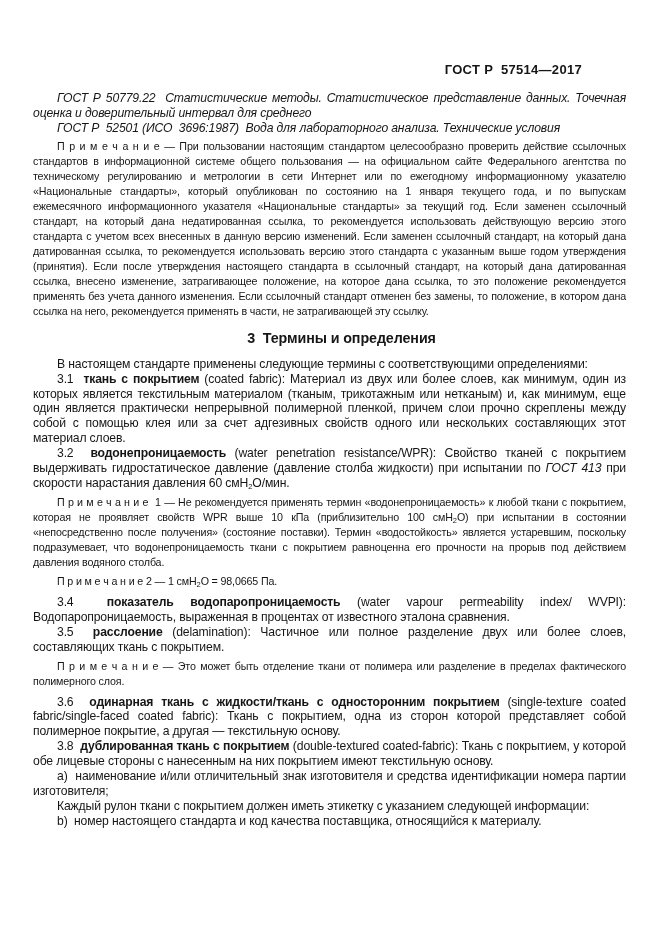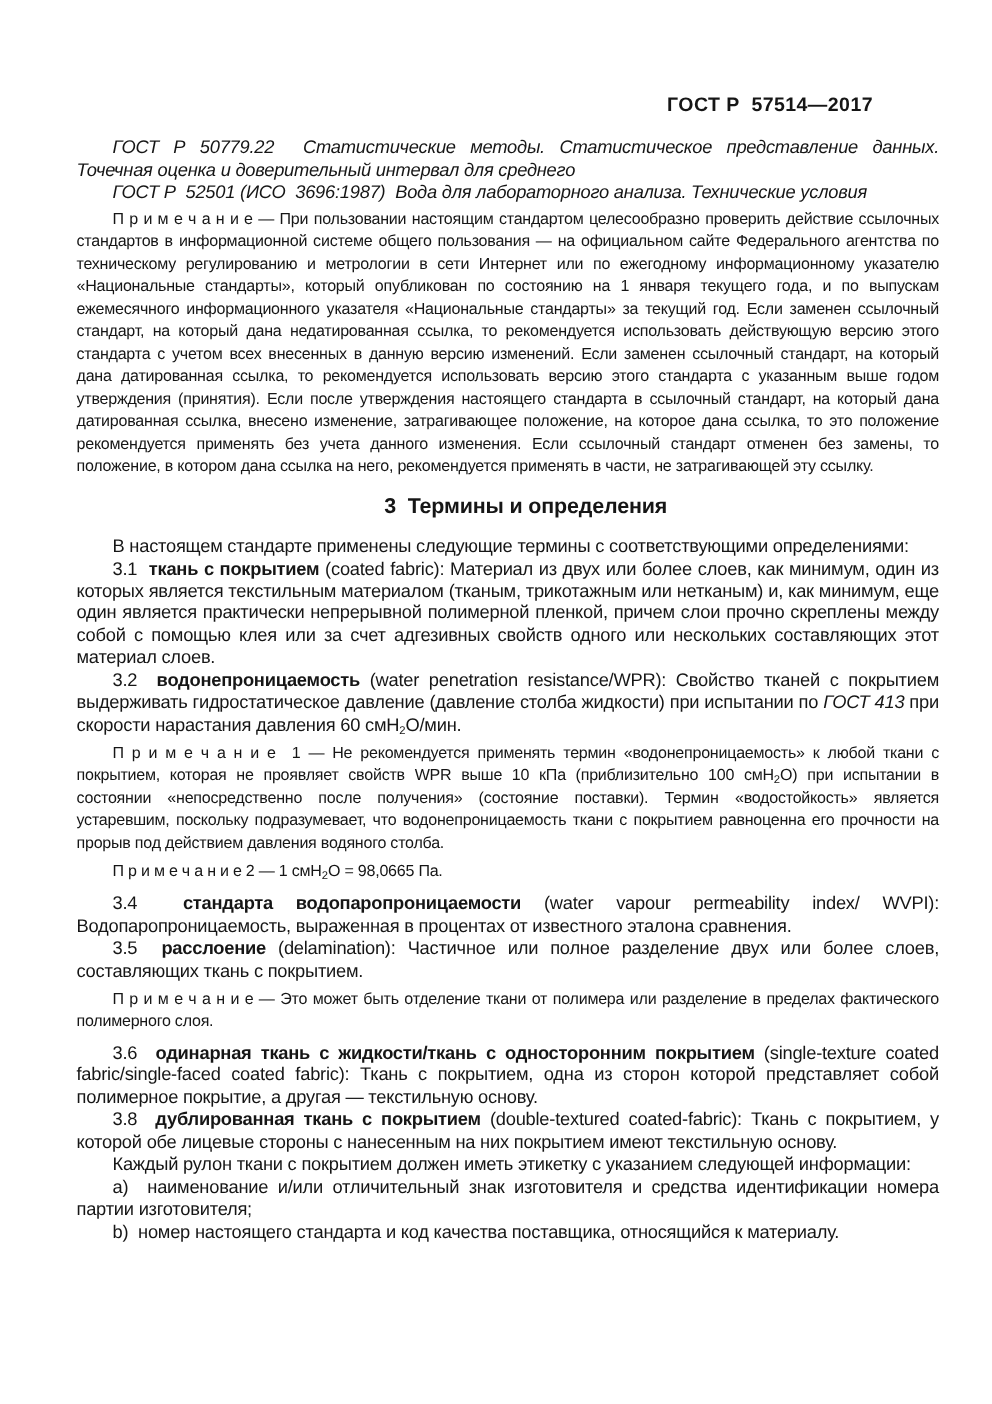--- a/index.html
+++ b/index.html
@@ -1,21 +1,21 @@
 <!DOCTYPE html>
 <html lang="ru"><head>
 <meta charset="utf-8">
 <style>
   html, body { margin:0; padding:0; background:#ffffff; }
   .page {
     position:relative;
     width:661px; height:936px;
     background:#ffffff;
     box-sizing:border-box;
-    padding:63px 35px 0 51px;
+    padding:63px 35px 0 33px;
     font-family:"Liberation Sans","DejaVu Sans",sans-serif;
     color:#161616;
     overflow:hidden;
     -webkit-font-smoothing:antialiased;
   }
   .running-head {
     position:absolute; top:62px; right:79px;
     font-size:13px; font-weight:700; letter-spacing:0.3px;
     white-space:nowrap;
   }
@@ -58,25 +58,25 @@
 
     <p class="note intro-note after-note">П р и м е ч а н и е — При пользовании настоящим стандартом целесообразно проверить действие ссылочных стандартов в информационной системе общего пользования — на официальном сайте Федерального агентства по техническому регулированию и метрологии в сети Интернет или по ежегодному информационному указателю «Национальные стандарты», который опубликован по состоянию на 1 января текущего года, и по выпускам ежемесячного информационного указателя «Национальные стандарты» за текущий год. Если заменен ссылочный стандарт, на который дана недатированная ссылка, то рекомендуется использовать действующую версию этого стандарта с учетом всех внесенных в данную версию изменений. Если заменен ссылочный стандарт, на который дана датированная ссылка, то рекомендуется использовать версию этого стандарта с указанным выше годом утверждения (принятия). Если после утверждения настоящего стандарта в ссылочный стандарт, на который дана датированная ссылка, внесено изменение, затрагивающее положение, на которое дана ссылка, то это положение рекомендуется применять без учета данного изменения. Если ссылочный стандарт отменен без замены, то положение, в котором дана ссылка на него, рекомендуется применять в части, не затрагивающей эту ссылку.</p>
 
     <h2>3&nbsp; Термины и определения</h2>
 
     <p>В настоящем стандарте применены следующие термины с соответствующими определениями:</p>
     <p><span>3.1&nbsp; </span><span class="seg-b">ткань с покрытием</span><span> (coated fabric): Материал из двух или более слоев, как минимум, один из которых является текстильным материалом (тканым, трикотажным или нетканым) и, как минимум, еще один является практически непрерывной полимерной пленкой, причем слои прочно скреплены между собой с помощью клея или за счет адгезивных свойств одного или нескольких составляющих этот материал слоев.</span></p>
     <p><span>3.2&nbsp; </span><span class="seg-b">водонепроницаемость</span><span> (water penetration resistance/WPR): Свойство тканей с покрытием выдерживать гидростатическое давление (давление столба жидкости) при испытании по </span><span class="seg-i">ГОСТ 413</span><span> при скорости нарастания давления 60 смН</span><sub>2</sub><span>О/мин.</span></p>
     <p class="note term-note"><span>П р и м е ч а н и е&nbsp; 1 — Не рекомендуется применять термин «водонепроницаемость» к любой ткани с покрытием, которая не проявляет свойств WPR выше 10 кПа (приблизительно 100 смН</span><sub>2</sub><span>О) при испытании в состоянии «непосредственно после получения» (состояние поставки). Термин «водостойкость» является устаревшим, поскольку подразумевает, что водонепроницаемость ткани с покрытием равноценна его прочности на прорыв под действием давления водяного столба.</span></p>
     <p class="note after-note"><span>П р и м е ч а н и е 2 — 1 смН</span><sub>2</sub><span>О = 98,0665 Па.</span></p>
-    <p><span>3.4&nbsp; </span><span class="seg-b">стандарта водопаропроницаемости</span><span> (water vapour permeability index/ WVPI): Водопаропроницаемость, выраженная в процентах от известного эталона сравнения.</span></p>
+    <p><span>3.4&nbsp; </span><span class="seg-b">показатель водопаропроницаемость</span><span> (water vapour permeability index/ WVPI): Водопаропроницаемость, выраженная в процентах от известного эталона сравнения.</span></p>
     <p><span>3.5&nbsp; </span><span class="seg-b">расслоение</span><span> (delamination): Частичное или полное разделение двух или более слоев, составляющих ткань с покрытием.</span></p>
     <p class="note term-note after-note"><span>П р и м е ч а н и е — Это может быть отделение ткани от полимера или разделение в пределах фактического полимерного слоя.</span></p>
     <p><span>3.6&nbsp; </span><span class="seg-b">одинарная ткань с жидкости/ткань с односторонним покрытием</span><span> (single-texture coated fabric/single-faced coated fabric): Ткань с покрытием, одна из сторон которой представляет собой полимерное покрытие, а другая — текстильную основу.</span></p>
     <p><span>3.8&nbsp; </span><span class="seg-b">дублированная ткань с покрытием</span><span> (double-textured coated-fabric): Ткань с покрытием, у которой обе лицевые стороны с нанесенным на них покрытием имеют текстильную основу.</span></p>
 
 
+    <p>a)&nbsp; наименование и/или отличительный знак изготовителя и средства идентификации номера партии изготовителя;</p>
     <p>Каждый рулон ткани с покрытием должен иметь этикетку с указанием следующей информации:</p>
-    <p>a)&nbsp; наименование и/или отличительный знак изготовителя и средства идентификации номера партии изготовителя;</p>
     <p>b)&nbsp; номер настоящего стандарта и код качества поставщика, относящийся к материалу.</p>
   </div>
 
 </div>
 
 </body></html>

